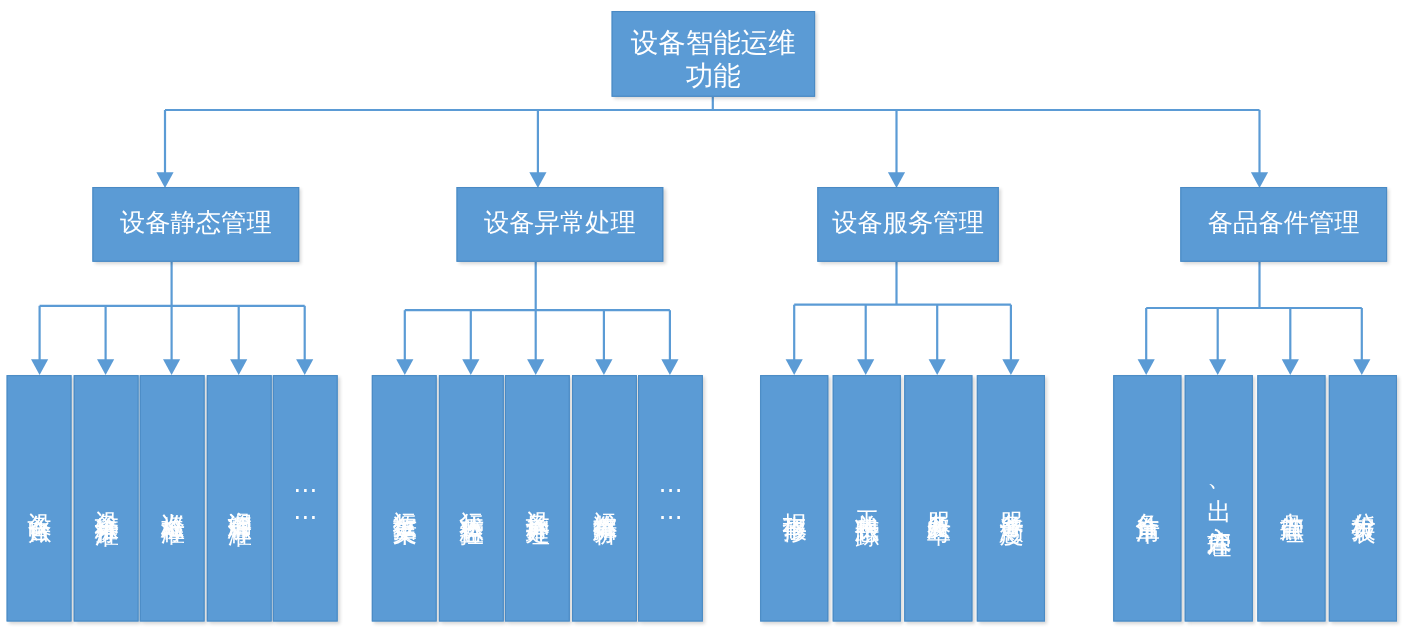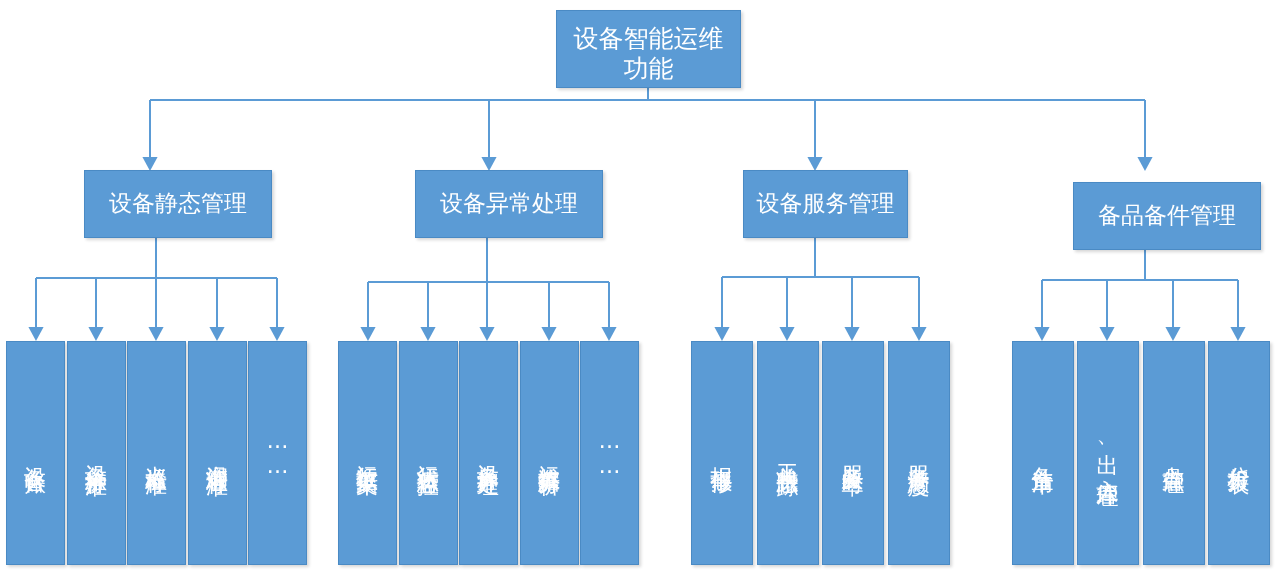--- a/index.html
+++ b/index.html
@@ -135,21 +135,21 @@
   </div>
 
   <div class="node level2" style="left:393px; top:170px; width:188px; height:68px;">
     <span>设备异常处理</span>
   </div>
 
   <div class="node level2" style="left:721px; top:170px; width:165px; height:68px;">
     <span>设备服务管理</span>
   </div>
 
-  <div class="node level2" style="left:1051px; top:182px; width:188px; height:68px;">
+  <div class="node level2" style="left:1051px; top:170px; width:188px; height:68px;">
     <span>备品备件管理</span>
   </div>
 
   <div class="node leaf" style="left:6px; top:341px; width:59px; height:224px;">
     <span class="vtext">设备台账</span>
   </div>
   <div class="node leaf" style="left:67px; top:341px; width:59px; height:224px;">
     <span class="vtext">设备维护标准</span>
   </div>
   <div class="node leaf" style="left:127px; top:341px; width:59px; height:224px;">

